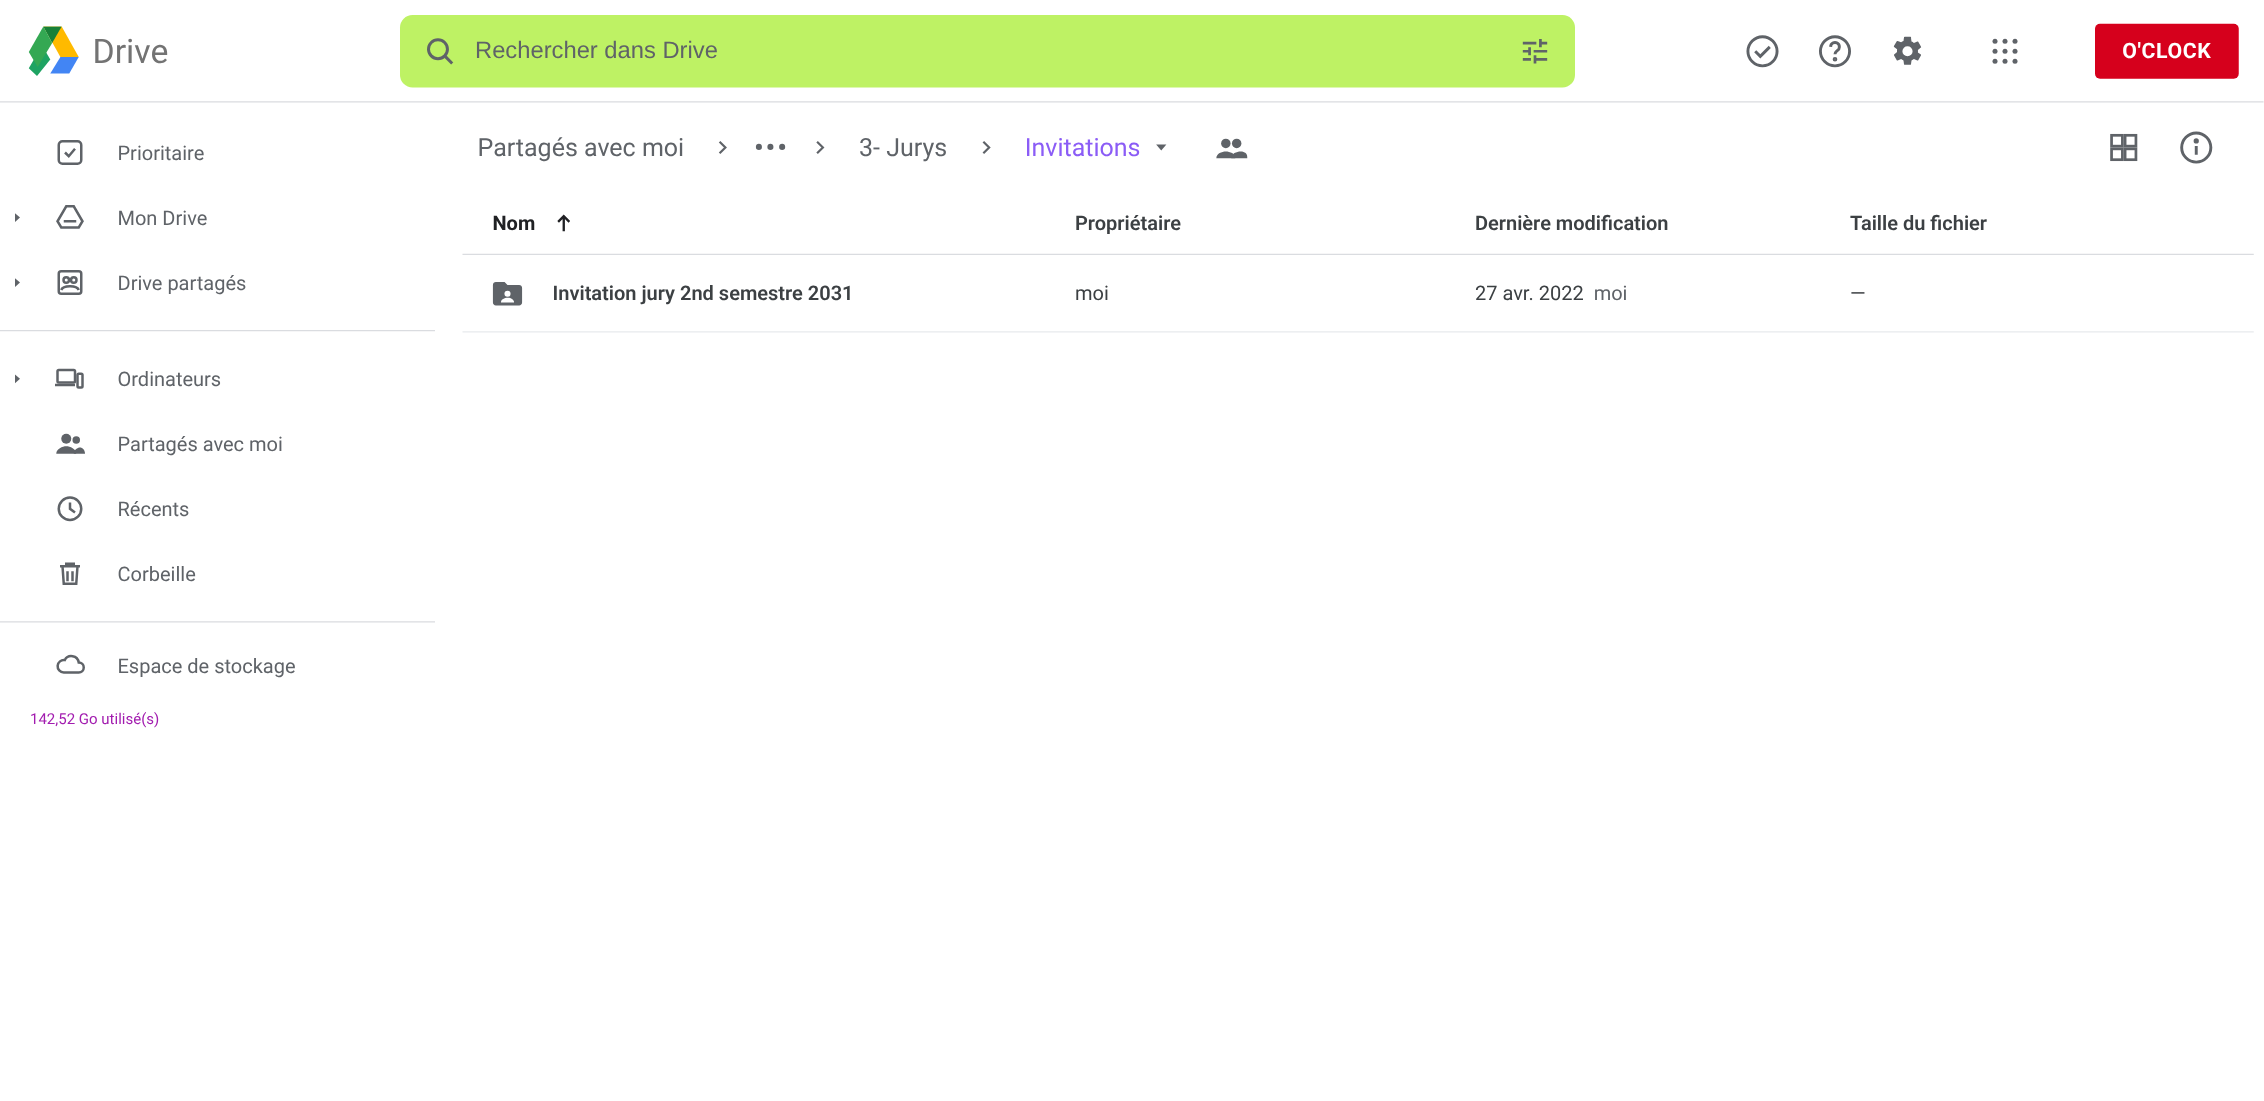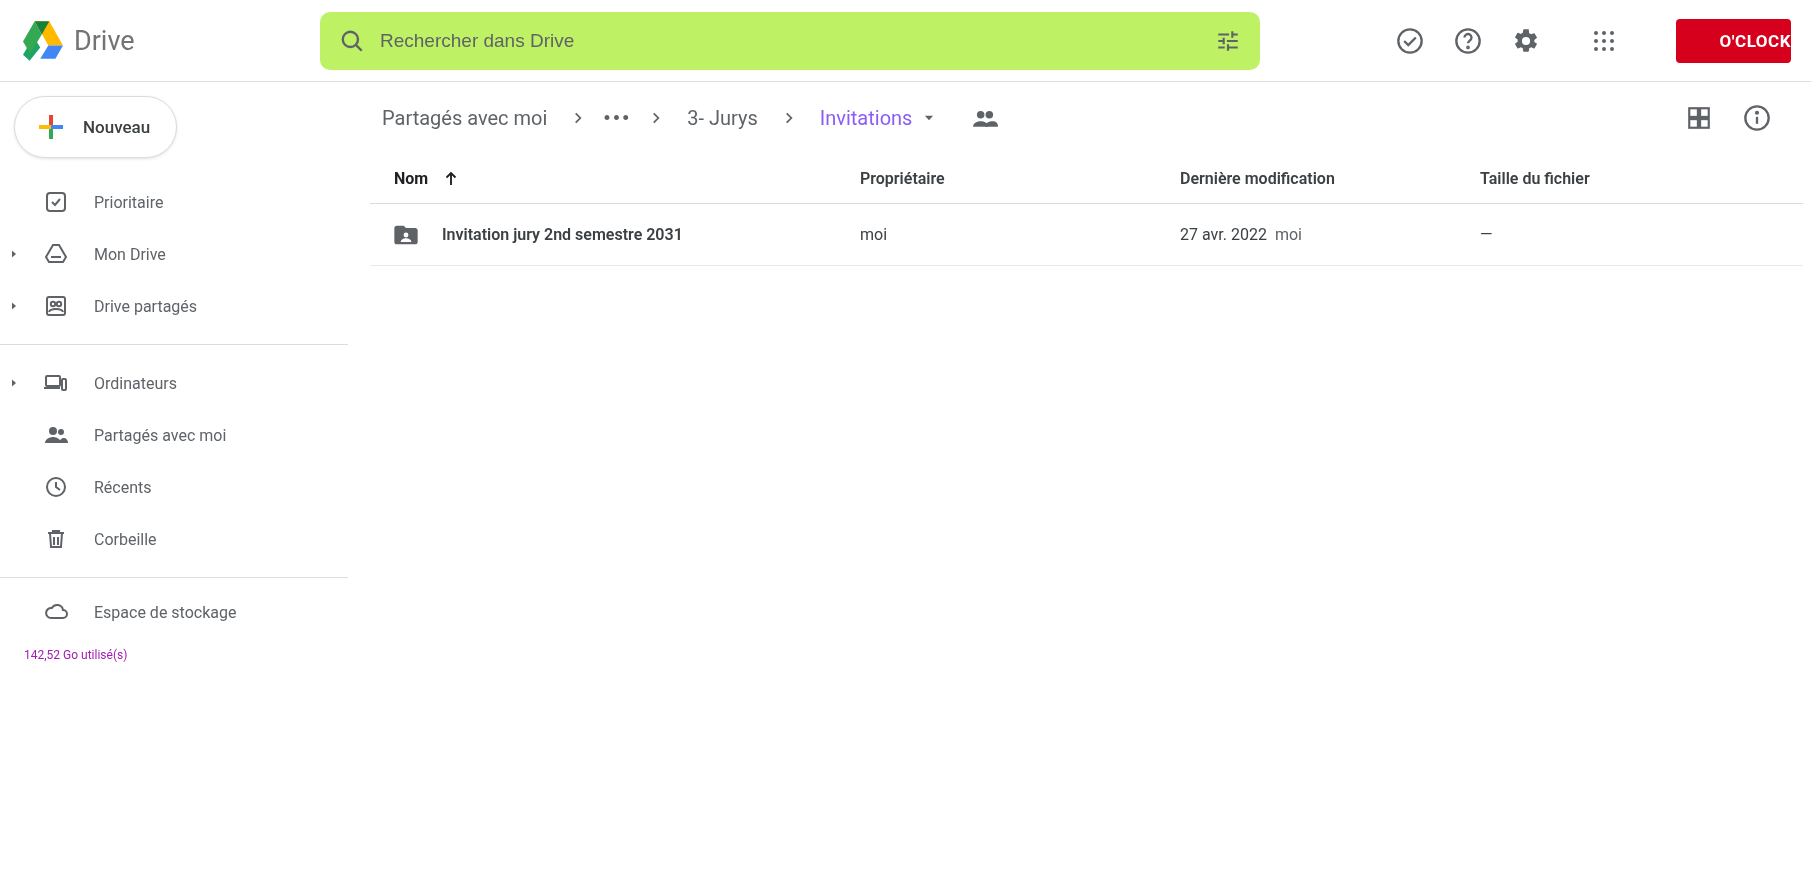--- a/index.html
+++ b/index.html
@@ -35,21 +35,21 @@
   }
   .search-bar input {
     flex:1; border:none; background:transparent; font-size:19px; color:#5f6368;
     outline:none; margin-left: 14px;
   }
   .search-bar input::placeholder { color:#5f6368; }
   .header-spacer { flex:1; }
   .header-icons { display:flex; align-items:center; gap:30px; margin-left:40px; }
   .icon-btn { width:28px; height:28px; display:flex; align-items:center; justify-content:center; cursor:pointer; color:#5f6368;}
   .oclock {
-    display:flex; align-items:center; justify-content:flex-end;
+    display:flex; align-items:center; justify-content:center;
     background:#d6001c; color:#fff; font-weight:700;
     height:44px; width:115px; border-radius:4px; font-size:17px;
     letter-spacing:0.5px; margin-left:28px; cursor:pointer;
   }
 
   
   .body { display:flex; height: calc(100% - 82px); }
 
   
   .sidebar { width: 348px; border-right: none; padding-top:10px; }
@@ -166,33 +166,20 @@
     </span>
     <div class="oclock">
       <span>O'CLOCK</span>
     </div>
   </div>
 </div>
 
 <div class="body">
 
   <div class="sidebar">
-    <div class="new-btn">
-      <span>
-        <svg width="36" height="36" viewBox="0 0 36 36">
-            <path d="M16 16 V6 h4 v10 h10 v4 H20 v10 h-4 V20 H6 v-4 Z" fill="none"></path>
-            <rect x="16" y="6" width="4" height="24" fill="#34A853"></rect>
-            <rect x="16" y="6" width="4" height="12" fill="#EA4335"></rect>
-            <rect x="6" y="16" width="24" height="4" fill="#4285F4"></rect>
-            <rect x="6" y="16" width="12" height="4" fill="#FBBC04"></rect>
-            <rect x="16" y="16" width="4" height="4" fill="#188038" opacity="0"></rect>
-          </svg>
-      </span>
-      <span class="label">Nouveau</span>
-    </div>
 
     <div class="nav-section">
       <div class="nav-item">
         <span class="expand"></span>
         <span class="icon">
           <svg width="24" height="24" viewBox="0 0 24 24" fill="none" stroke="#5f6368" stroke-width="2">
               <rect x="3" y="3" width="18" height="18" rx="3"></rect>
               <path d="M8 12 l3 3 l5 -6"></path>
             </svg>
         </span>

